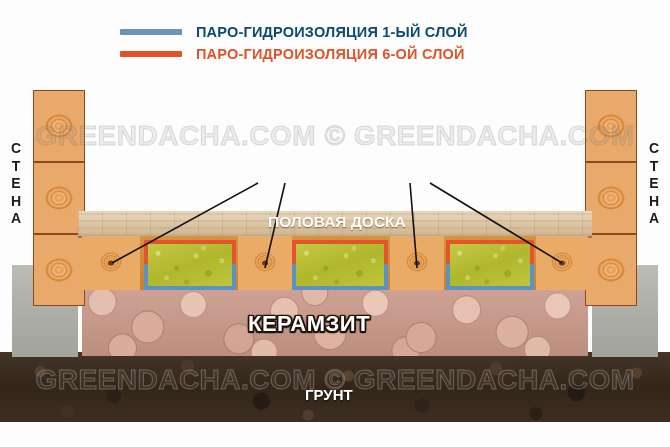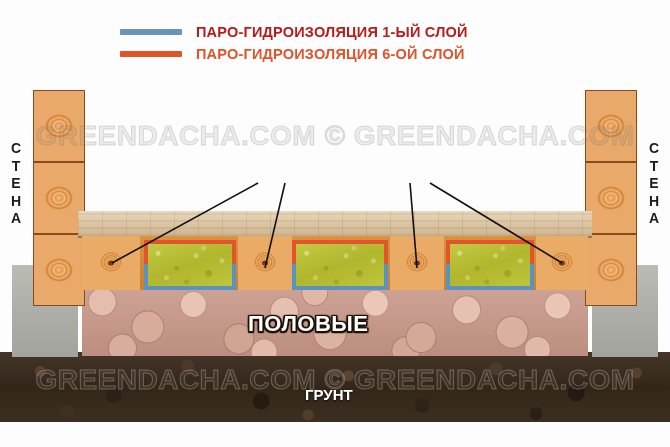--- a/index.html
+++ b/index.html
@@ -134,21 +134,21 @@
   svg.leaders{position:absolute;left:0;top:0;width:670px;height:447px;pointer-events:none;}
 </style>
 </head>
 <body>
 
 <div id="stage">
 
   <div class="legend">
     <div class="lg-row">
       <span class="lg-swatch" style="background:#6b94b8;"></span>
-      <span class="lg-label" style="color:#b91c1c;">ПАРО-ГИДРОИЗОЛЯЦИЯ 1-ЫЙ СЛОЙ</span>
+      <span class="lg-label" style="color:#0c4a6e;">ПАРО-ГИДРОИЗОЛЯЦИЯ 1-ЫЙ СЛОЙ</span>
     </div>
     <div class="lg-row">
       <span class="lg-swatch" style="background:#e0542a;"></span>
       <span class="lg-label" style="color:#e0542a;">ПАРО-ГИДРОИЗОЛЯЦИЯ 6-ОЙ СЛОЙ</span>
     </div>
     <div class="lg-row">
       <span class="lg-swatch blank"></span>
     </div>
   </div>
 
@@ -228,19 +228,20 @@
 
   <svg class="leaders" viewBox="0 0 670 447">
     <g stroke="#111" stroke-width="1.6" fill="none">
       <line x1="258" y1="183" x2="112" y2="263"></line>
       <line x1="285" y1="183" x2="265" y2="268"></line>
       <line x1="410" y1="183" x2="417" y2="268"></line>
       <line x1="430" y1="183" x2="562" y2="263"></line>
     </g>
   </svg>
 
-  <div class="lbl lbl-keramzit" style="left:248px;top:311px;">ПОЛОВЫЕ</div>
+  <div class="lbl lbl-doska" style="left:268px;top:213px;">ПОЛОВАЯ ДОСКА</div>
+  <div class="lbl lbl-keramzit" style="left:248px;top:311px;">КЕРАМЗИТ</div>
   <div class="lbl lbl-grunt" style="left:305px;top:386px;">ГРУНТ</div>
 
   <div class="wm wm-top" style="top:120px;">GREENDACHA.COM © GREENDACHA.COM</div>
   <div class="wm wm-bot" style="top:364px;">GREENDACHA.COM © GREENDACHA.COM</div>
 
 </div>
 
 </body></html>

